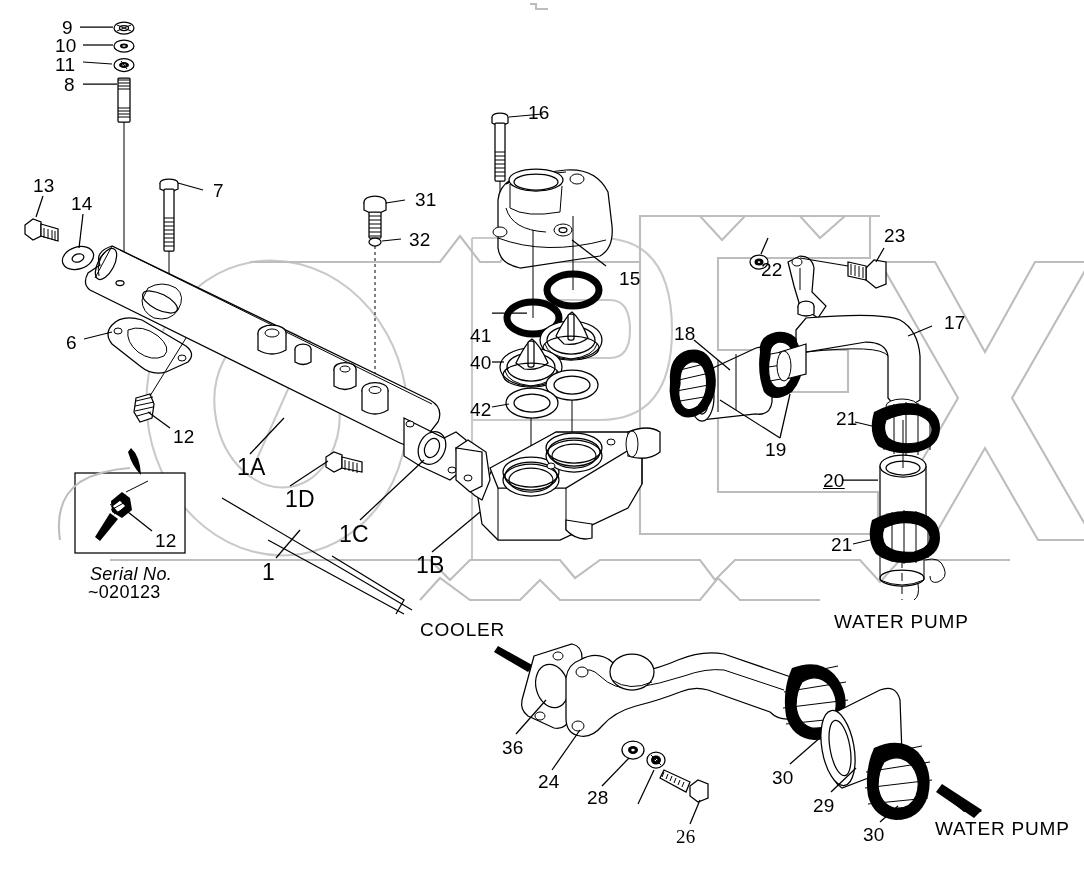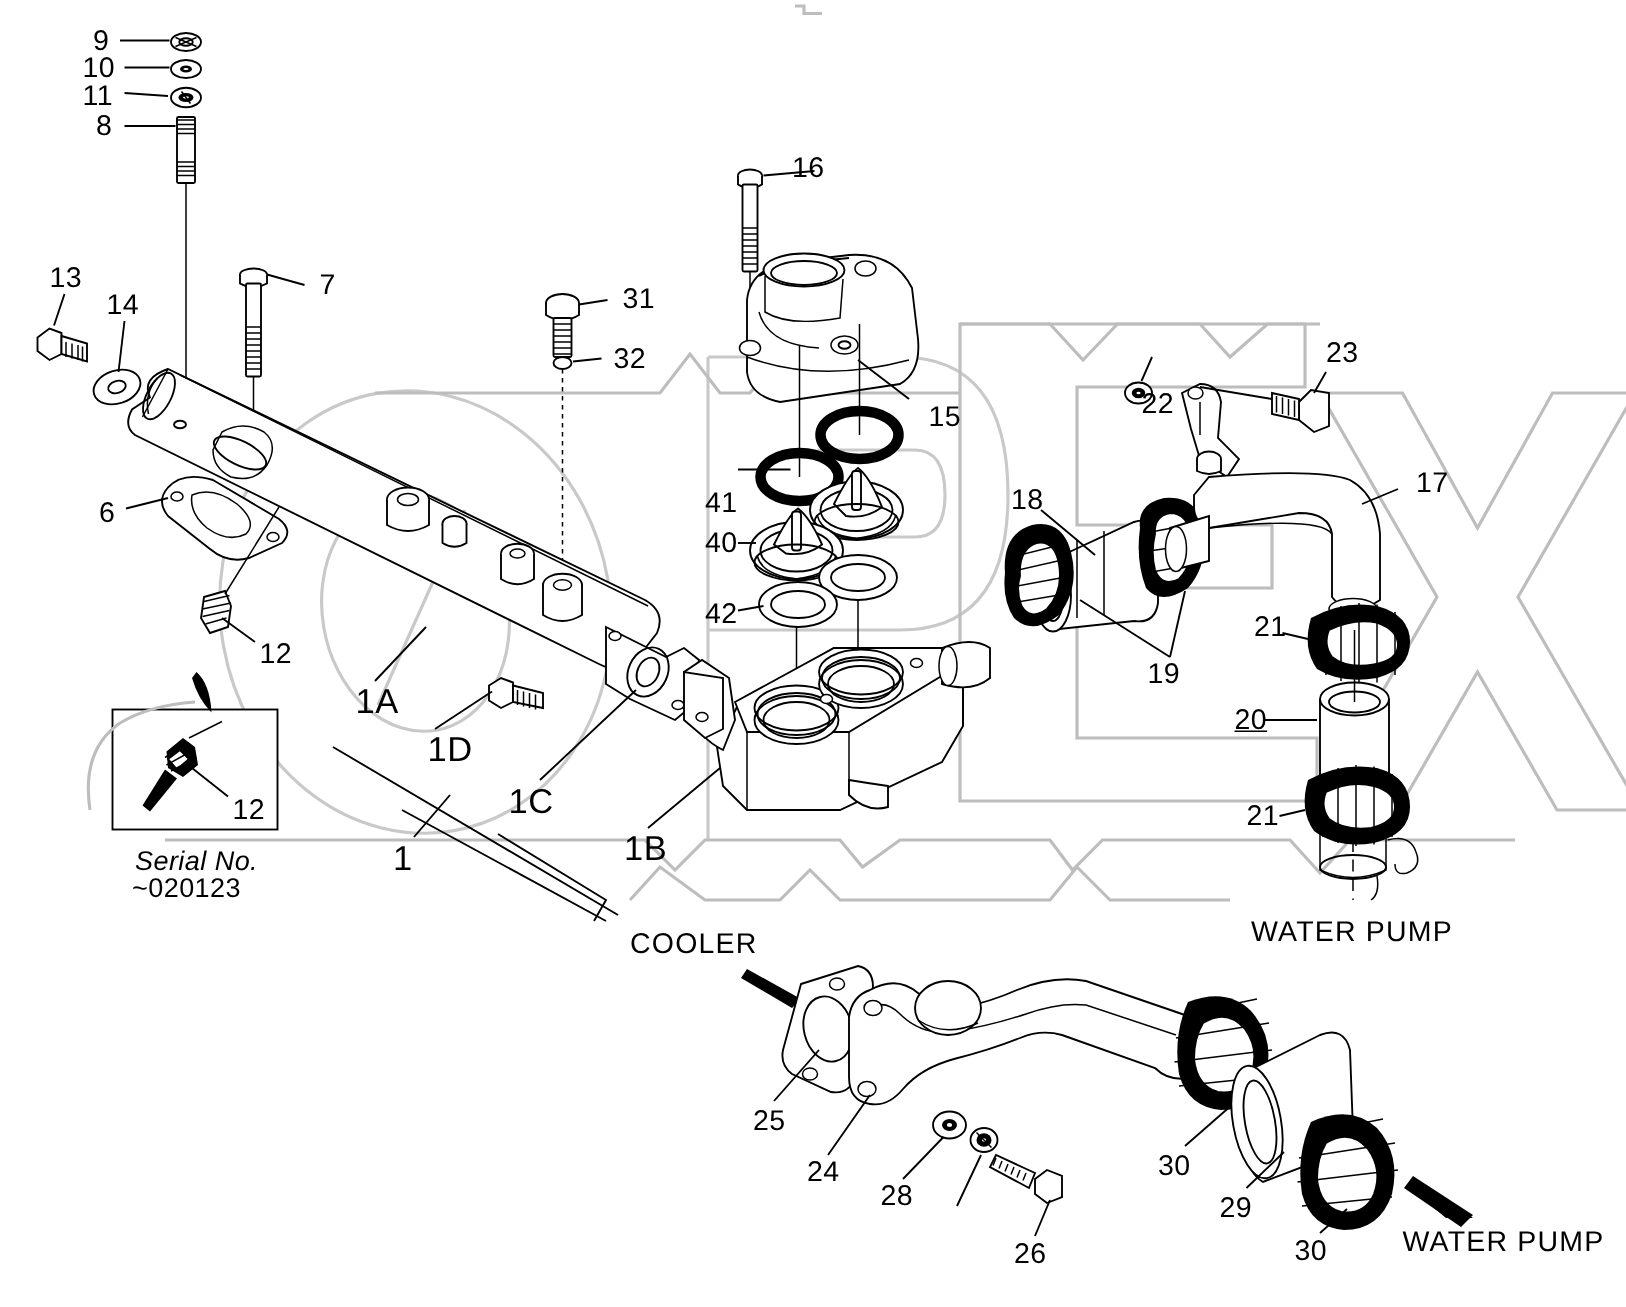--- a/index.html
+++ b/index.html
@@ -478,27 +478,27 @@
   <div class="lbl" style="left:173px;top:427px;">12</div>
   <div class="lbl" style="left:765px;top:440px;">19</div>
   <div class="lbl big" style="left:237px;top:456px;">1A</div>
   <div class="lbl" style="left:823px;top:471px;text-decoration:underline;">20</div>
   <div class="lbl big" style="left:285px;top:488px;">1D</div>
   <div class="lbl big" style="left:339px;top:523px;">1C</div>
   <div class="lbl" style="left:831px;top:535px;">21</div>
   <div class="lbl" style="left:155px;top:531px;">12</div>
   <div class="lbl big" style="left:416px;top:554px;">1B</div>
   <div class="lbl big" style="left:262px;top:561px;">1</div>
-  <div class="lbl" style="left:502px;top:738px;">25</div>
+  <div class="lbl" style="left:502px;top:738px;">36</div>
   <div class="lbl" style="left:538px;top:772px;">24</div>
   <div class="lbl" style="left:587px;top:788px;">28</div>
   <div class="lbl" style="left:772px;top:768px;">30</div>
   <div class="lbl" style="left:623px;top:847px;margin-top:24px;">27</div>
   <div class="lbl" style="left:813px;top:796px;">29</div>
-  <div class="lbl" style="left:676px;top:827px;">26</div>
+  <div class="lbl" style="left:676px;top:827px;font-family:Liberation Serif, serif;">26</div>
   <div class="lbl" style="left:863px;top:825px;">30</div>
 
   <div class="lbl serial" style="left:90px;top:565px;font-style:italic;">Serial No.</div>
   <div class="lbl serial" style="left:88px;top:583px;">~020123</div>
   <div class="lbl wp" style="left:420px;top:620px;">COOLER</div>
   <div class="lbl wp" style="left:834px;top:612px;">WATER PUMP</div>
   <div class="lbl wp" style="left:935px;top:819px;">WATER PUMP</div>
 
 </div>
 

